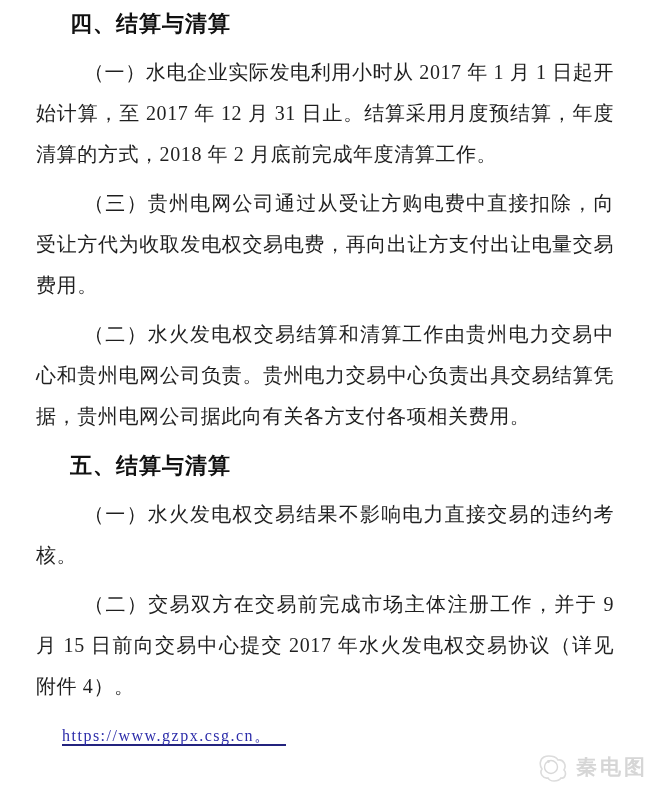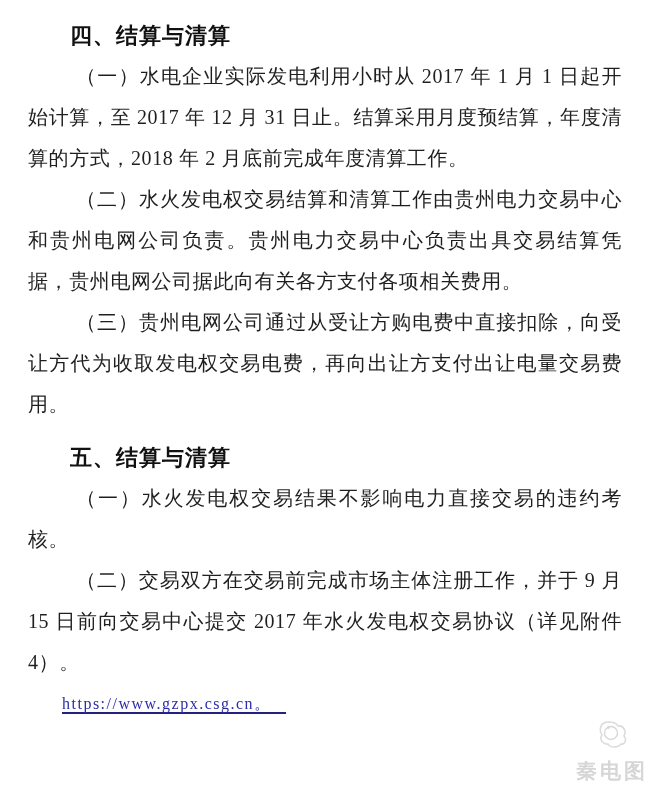--- a/index.html
+++ b/index.html
@@ -12,28 +12,28 @@
     font-family: "Liberation Serif", "DejaVu Serif", serif;
     color: #1f1f1f;
     box-sizing: border-box;
     padding: 3px 30px 0 28px;
   }
   .doc-heading {
     font-family: "Liberation Sans", "DejaVu Sans", sans-serif;
     font-weight: bold;
     font-size: 22px;
     line-height: 41px;
-    margin: 12px 0 0 42px;
+    margin: 0 0 0 42px;
     letter-spacing: 1px;
     color: #111111;
   }
   .doc-para {
     font-size: 20px;
     line-height: 41px;
-    margin: 0;
+    margin: 8px;
     text-indent: 48px;
     text-align: justify;
     text-justify: inter-ideograph;
     letter-spacing: 0.6px;
     word-break: break-all;
   }
   .link-line {
     font-size: 16px;
     line-height: 41px;
     margin: 0;
@@ -56,43 +56,42 @@
   }
   .watermark {
     position: absolute;
     right: 4px;
     bottom: 8px;
     display: flex;
     align-items: center;
     gap: 6px;
     color: #d2d2d2;
     user-select: none;
-    flex-direction: column;
   }
   .watermark-icon { width: 36px; height: 36px; display: block; }
   .watermark-text {
     font-family: "Liberation Sans", "DejaVu Sans", sans-serif;
     font-size: 21px;
     font-weight: bold;
     letter-spacing: 3px;
     color: #d6d6d6;
   }
 </style>
 </head>
 <body>
 
 <div class="page">
 
   <h2 class="doc-heading">四、结算与清算</h2>
 
   <p class="doc-para">（一）水电企业实际发电利用小时从 2017 年 1 月 1 日起开始计算，至 2017 年 12 月 31 日止。结算采用月度预结算，年度清算的方式，2018 年 2 月底前完成年度清算工作。</p>
 
+  <p class="doc-para">（三）贵州电网公司通过从受让方购电费中直接扣除，向受让方代为收取发电权交易电费，再向出让方支付出让电量交易费用。</p>
+
   <p class="doc-para">（二）水火发电权交易结算和清算工作由贵州电力交易中心和贵州电网公司负责。贵州电力交易中心负责出具交易结算凭据，贵州电网公司据此向有关各方支付各项相关费用。</p>
-
-  <p class="doc-para">（三）贵州电网公司通过从受让方购电费中直接扣除，向受让方代为收取发电权交易电费，再向出让方支付出让电量交易费用。</p>
 
   <h2 class="doc-heading">五、结算与清算</h2>
 
   <p class="doc-para">（一）水火发电权交易结果不影响电力直接交易的违约考核。</p>
 
   <p class="doc-para">（二）交易双方在交易前完成市场主体注册工作，并于 9 月 15 日前向交易中心提交 2017 年水火发电权交易协议（详见附件 4）。</p>
 
 
   <p class="link-line">
     <a href="#" class="site-link">https://www.gzpx.csg.cn。</a>

